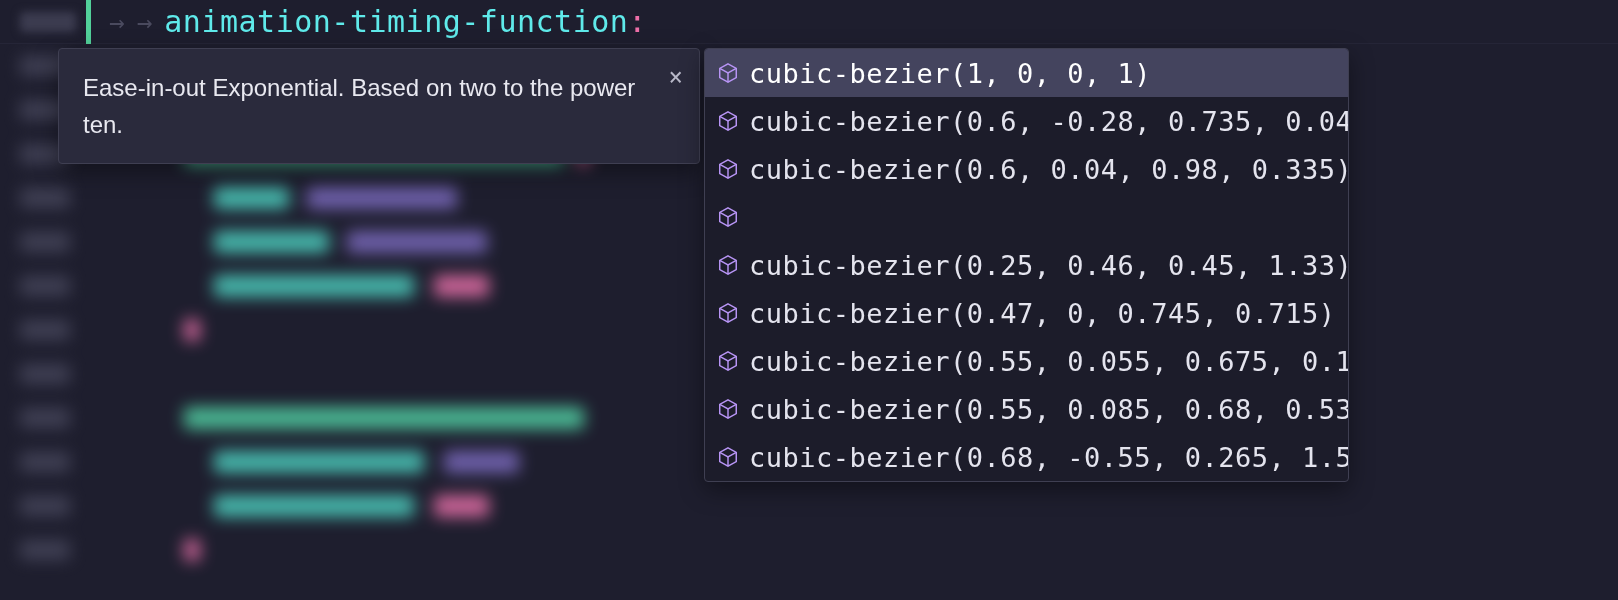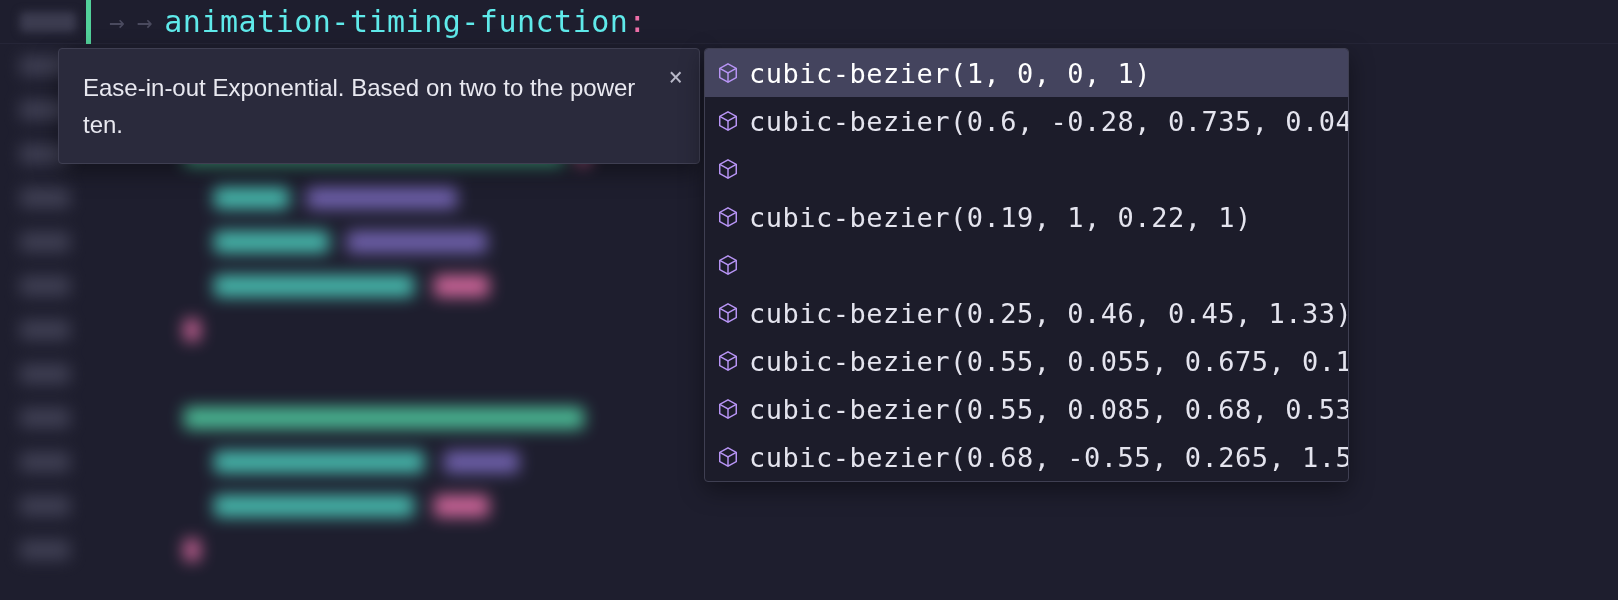--- a/index.html
+++ b/index.html
@@ -267,28 +267,21 @@
   <path d="M12 12 L12 22"></path>
 </svg></span>
         <span class="ac-label">cubic-bezier(0.6, -0.28, 0.735, 0.045)</span>
       </div>
       <div class="ac-item">
         <span class="ac-icon"><svg viewBox="0 0 24 24" fill="none" stroke="#b794f4" stroke-width="1.6">
   <path d="M12 2 L21 7 L21 17 L12 22 L3 17 L3 7 Z"></path>
   <path d="M3 7 L12 12 L21 7"></path>
   <path d="M12 12 L12 22"></path>
 </svg></span>
-      </div>
-      <div class="ac-item">
-        <span class="ac-icon"><svg viewBox="0 0 24 24" fill="none" stroke="#b794f4" stroke-width="1.6">
-  <path d="M12 2 L21 7 L21 17 L12 22 L3 17 L3 7 Z"></path>
-  <path d="M3 7 L12 12 L21 7"></path>
-  <path d="M12 12 L12 22"></path>
-</svg></span>
-        <span class="ac-label">cubic-bezier(0.19, 1, 0.22, 1)</span>
+        <span class="ac-label">cubic-bezier(0.6, 0.04, 0.98, 0.335)</span>
       </div>
       <div class="ac-item">
         <span class="ac-icon"><svg viewBox="0 0 24 24" fill="none" stroke="#b794f4" stroke-width="1.6">
   <path d="M12 2 L21 7 L21 17 L12 22 L3 17 L3 7 Z"></path>
   <path d="M3 7 L12 12 L21 7"></path>
   <path d="M12 12 L12 22"></path>
 </svg></span>
       </div>
       <div class="ac-item">
         <span class="ac-icon"><svg viewBox="0 0 24 24" fill="none" stroke="#b794f4" stroke-width="1.6">
@@ -297,20 +290,28 @@
   <path d="M12 12 L12 22"></path>
 </svg></span>
         <span class="ac-label">cubic-bezier(0.25, 0.46, 0.45, 1.33)</span>
       </div>
       <div class="ac-item">
         <span class="ac-icon"><svg viewBox="0 0 24 24" fill="none" stroke="#b794f4" stroke-width="1.6">
   <path d="M12 2 L21 7 L21 17 L12 22 L3 17 L3 7 Z"></path>
   <path d="M3 7 L12 12 L21 7"></path>
   <path d="M12 12 L12 22"></path>
 </svg></span>
+        <span class="ac-label">cubic-bezier(0.47, 0, 0.745, 0.715)</span>
+      </div>
+      <div class="ac-item">
+        <span class="ac-icon"><svg viewBox="0 0 24 24" fill="none" stroke="#b794f4" stroke-width="1.6">
+  <path d="M12 2 L21 7 L21 17 L12 22 L3 17 L3 7 Z"></path>
+  <path d="M3 7 L12 12 L21 7"></path>
+  <path d="M12 12 L12 22"></path>
+</svg></span>
         <span class="ac-label">cubic-bezier(0.55, 0.055, 0.675, 0.19)</span>
       </div>
       <div class="ac-item">
         <span class="ac-icon"><svg viewBox="0 0 24 24" fill="none" stroke="#b794f4" stroke-width="1.6">
   <path d="M12 2 L21 7 L21 17 L12 22 L3 17 L3 7 Z"></path>
   <path d="M3 7 L12 12 L21 7"></path>
   <path d="M12 12 L12 22"></path>
 </svg></span>
         <span class="ac-label">cubic-bezier(0.55, 0.085, 0.68, 0.53)</span>
       </div>

